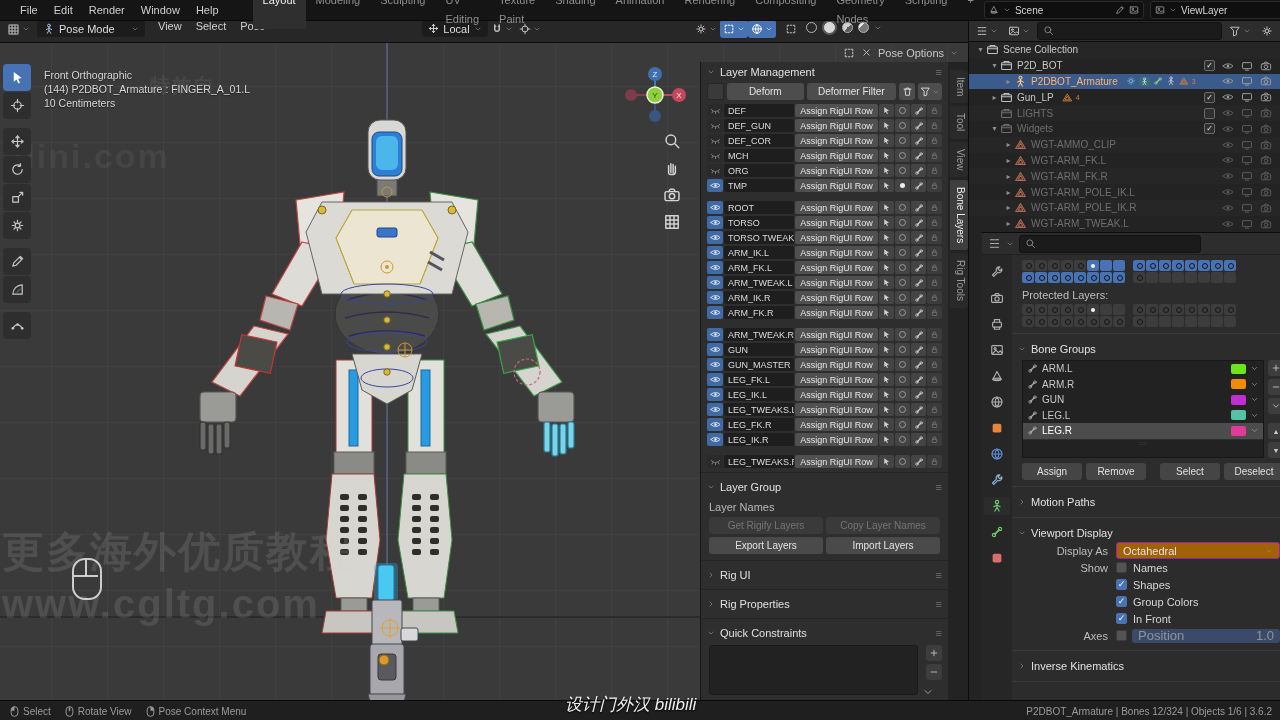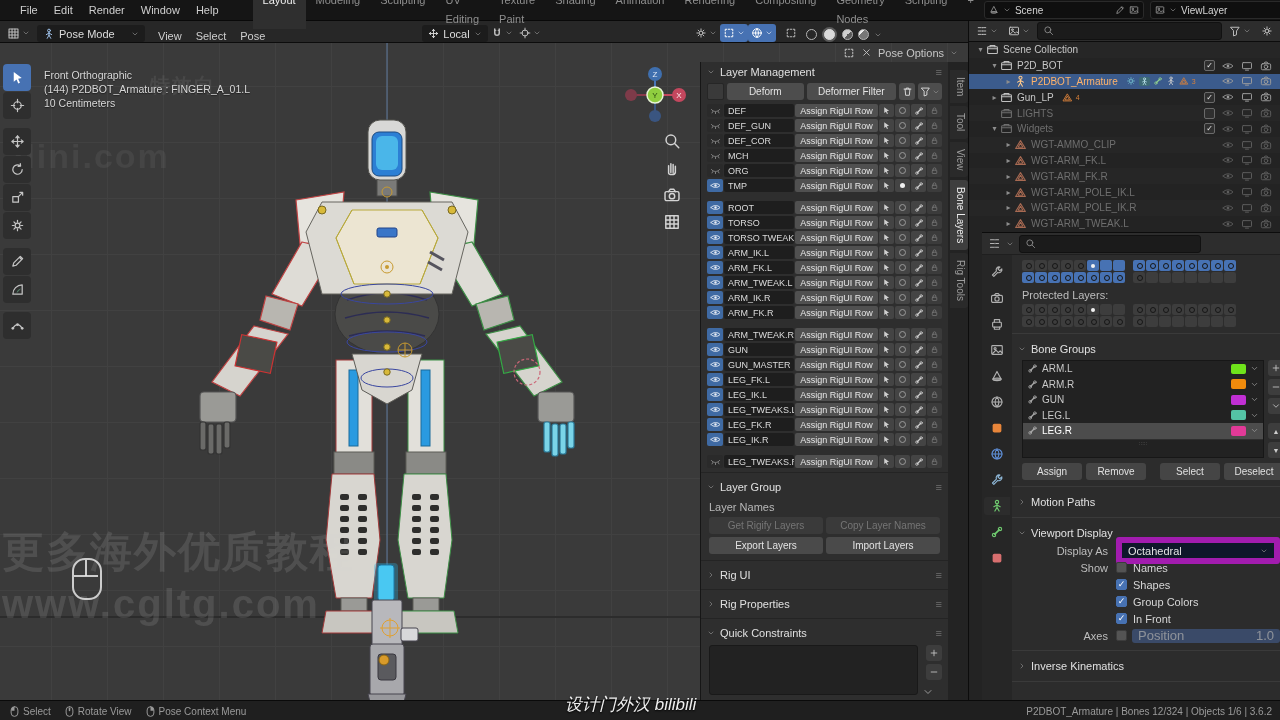--- a/index.html
+++ b/index.html
@@ -12,21 +12,21 @@
   #blender-logo{width:16px;height:14px;margin:0 6px 0 6px;color:#e87d0d}
   .menu-item{padding:0 8px;color:#cfcfcf;font-size:11px;line-height:19px;cursor:default}
   #workspaces{display:flex;margin-left:26px}
   .ws-tab{padding:0 10px;line-height:19px;color:#8f8f8f;font-size:11px}
   .ws-tab.active{background:#2f2f2f;color:#efefef;border-radius:3px 3px 0 0}
   #topbar-right{margin-left:auto;display:flex;align-items:center;gap:6px;padding-right:6px}
   .id-block{display:flex;align-items:center;background:#0f0f0f;border:1px solid #2a2a2a;border-radius:3px;height:16px;padding:0 4px;gap:4px;min-width:150px}
   .id-block .lbl{color:#d4d4d4;font-size:10px;flex:1}
   .mini{width:10px;height:10px;color:#9a9a9a}
   
-  #header2{position:absolute;left:0;top:20px;width:968px;height:22px;background:#272727;border-bottom:1px solid #0c0c0c;display:flex;align-items:flex-end;z-index:25}
+  #header2{position:absolute;left:0;top:20px;width:968px;height:22px;background:#272727;border-bottom:1px solid #0c0c0c;display:flex;align-items:flex-start;z-index:25}
   #outliner-header{position:absolute;left:968px;top:20px;width:312px;height:22px;background:#2d2d2d;border-bottom:1px solid #0c0c0c;border-left:1px solid #0c0c0c;display:flex;align-items:center;gap:4px;padding:0 4px;box-sizing:border-box;z-index:25}
   .hbtn{display:flex;align-items:center;gap:2px;padding:0 3px;height:18px;color:#bdbdbd}
   .hdrop{display:flex;align-items:center;gap:4px;background:#1c1c1c;border-radius:3px;height:17px;padding:0 6px;color:#dedede}
   .hmenu{padding:0 7px;color:#cfcfcf}
   .chev{width:8px;height:8px;color:#909090}
   .hl-blue{background:#4772b3;border-radius:3px;color:#fff}
   .shade-circ{width:11px;height:11px;border-radius:50%;border:1.2px solid #b5b5b5;box-sizing:border-box}
   .shade-circ.solid{background:#d9d9d9;border-color:#d9d9d9}
   .shade-circ.mat{background:linear-gradient(135deg,#cfcfcf 50%,#5a5a5a 50%)}
   .shade-circ.rend{background:linear-gradient(135deg,#efefef 30%,#777 30%)}
@@ -119,21 +119,21 @@
   .bg-row{display:flex;align-items:center;height:15.5px;padding:0 4px;gap:4px;color:#c9c9c9;font-size:10px}
   .bg-row.selected{background:#4c4c4c;color:#fff}
   .bg-swatch{width:15px;height:10px;border-radius:2px;margin-left:auto}
   .bg-foot{height:8px;border-top:1px solid #2e2e2e;color:#666;font-size:6px;text-align:center;line-height:7px}
   #bg-ctrl{display:flex;flex-direction:column;gap:3px}
   .bg-btnrow{display:flex;gap:4px;padding:5px 10px 0 10px}
   .bg-btnrow .b{flex:1;height:17px;background:#454545;border-radius:3px;display:flex;align-items:center;justify-content:center;color:#e0e0e0;font-size:10px}
   .bg-btnrow .gap{width:6px;flex:none}
   .vd-row{display:flex;align-items:center;height:17px;padding-right:14px;position:relative}
   .vd-lab{width:96px;text-align:right;color:#bdbdbd;padding-right:8px;flex:none}
-  .vd-drop{flex:1;background:#0f172a;border:6px solid #a21caf;border-radius:3px;height:15px;display:flex;align-items:center;padding:0 6px;color:#e3e3e3}
+  .vd-drop{flex:1;background:#a16207;border:1px solid #a21caf;border-radius:3px;height:15px;display:flex;align-items:center;padding:0 6px;color:#e3e3e3}
   .vd-drop .chev{margin-left:auto}
   .cb{width:11px;height:11px;border-radius:2px;background:#545454;border:1px solid #3c3c3c;box-sizing:border-box;flex:none;color:#fff;font-size:9px;line-height:9px;text-align:center}
   .cb.on{background:#4772b3;border-color:#4772b3}
   .cb-lab{margin-left:6px;color:#d6d6d6}
   .rowdot{position:absolute;right:3px;top:7px;width:3.5px;height:3.5px;border-radius:50%;background:#8a8a8a}
   .slider-dis{flex:1;height:14px;background:#46639a;border-radius:3px;opacity:.55;display:flex;align-items:center;padding:0 6px;color:#dce4f2;font-size:13px}
   .slider-dis .val{margin-left:auto}
   .seg{flex:1;display:flex}
   .seg .s{flex:1;height:15px;display:flex;align-items:center;justify-content:center;color:#e8e8e8;background:#565656}
   .seg .s.first{border-radius:3px 0 0 3px}

